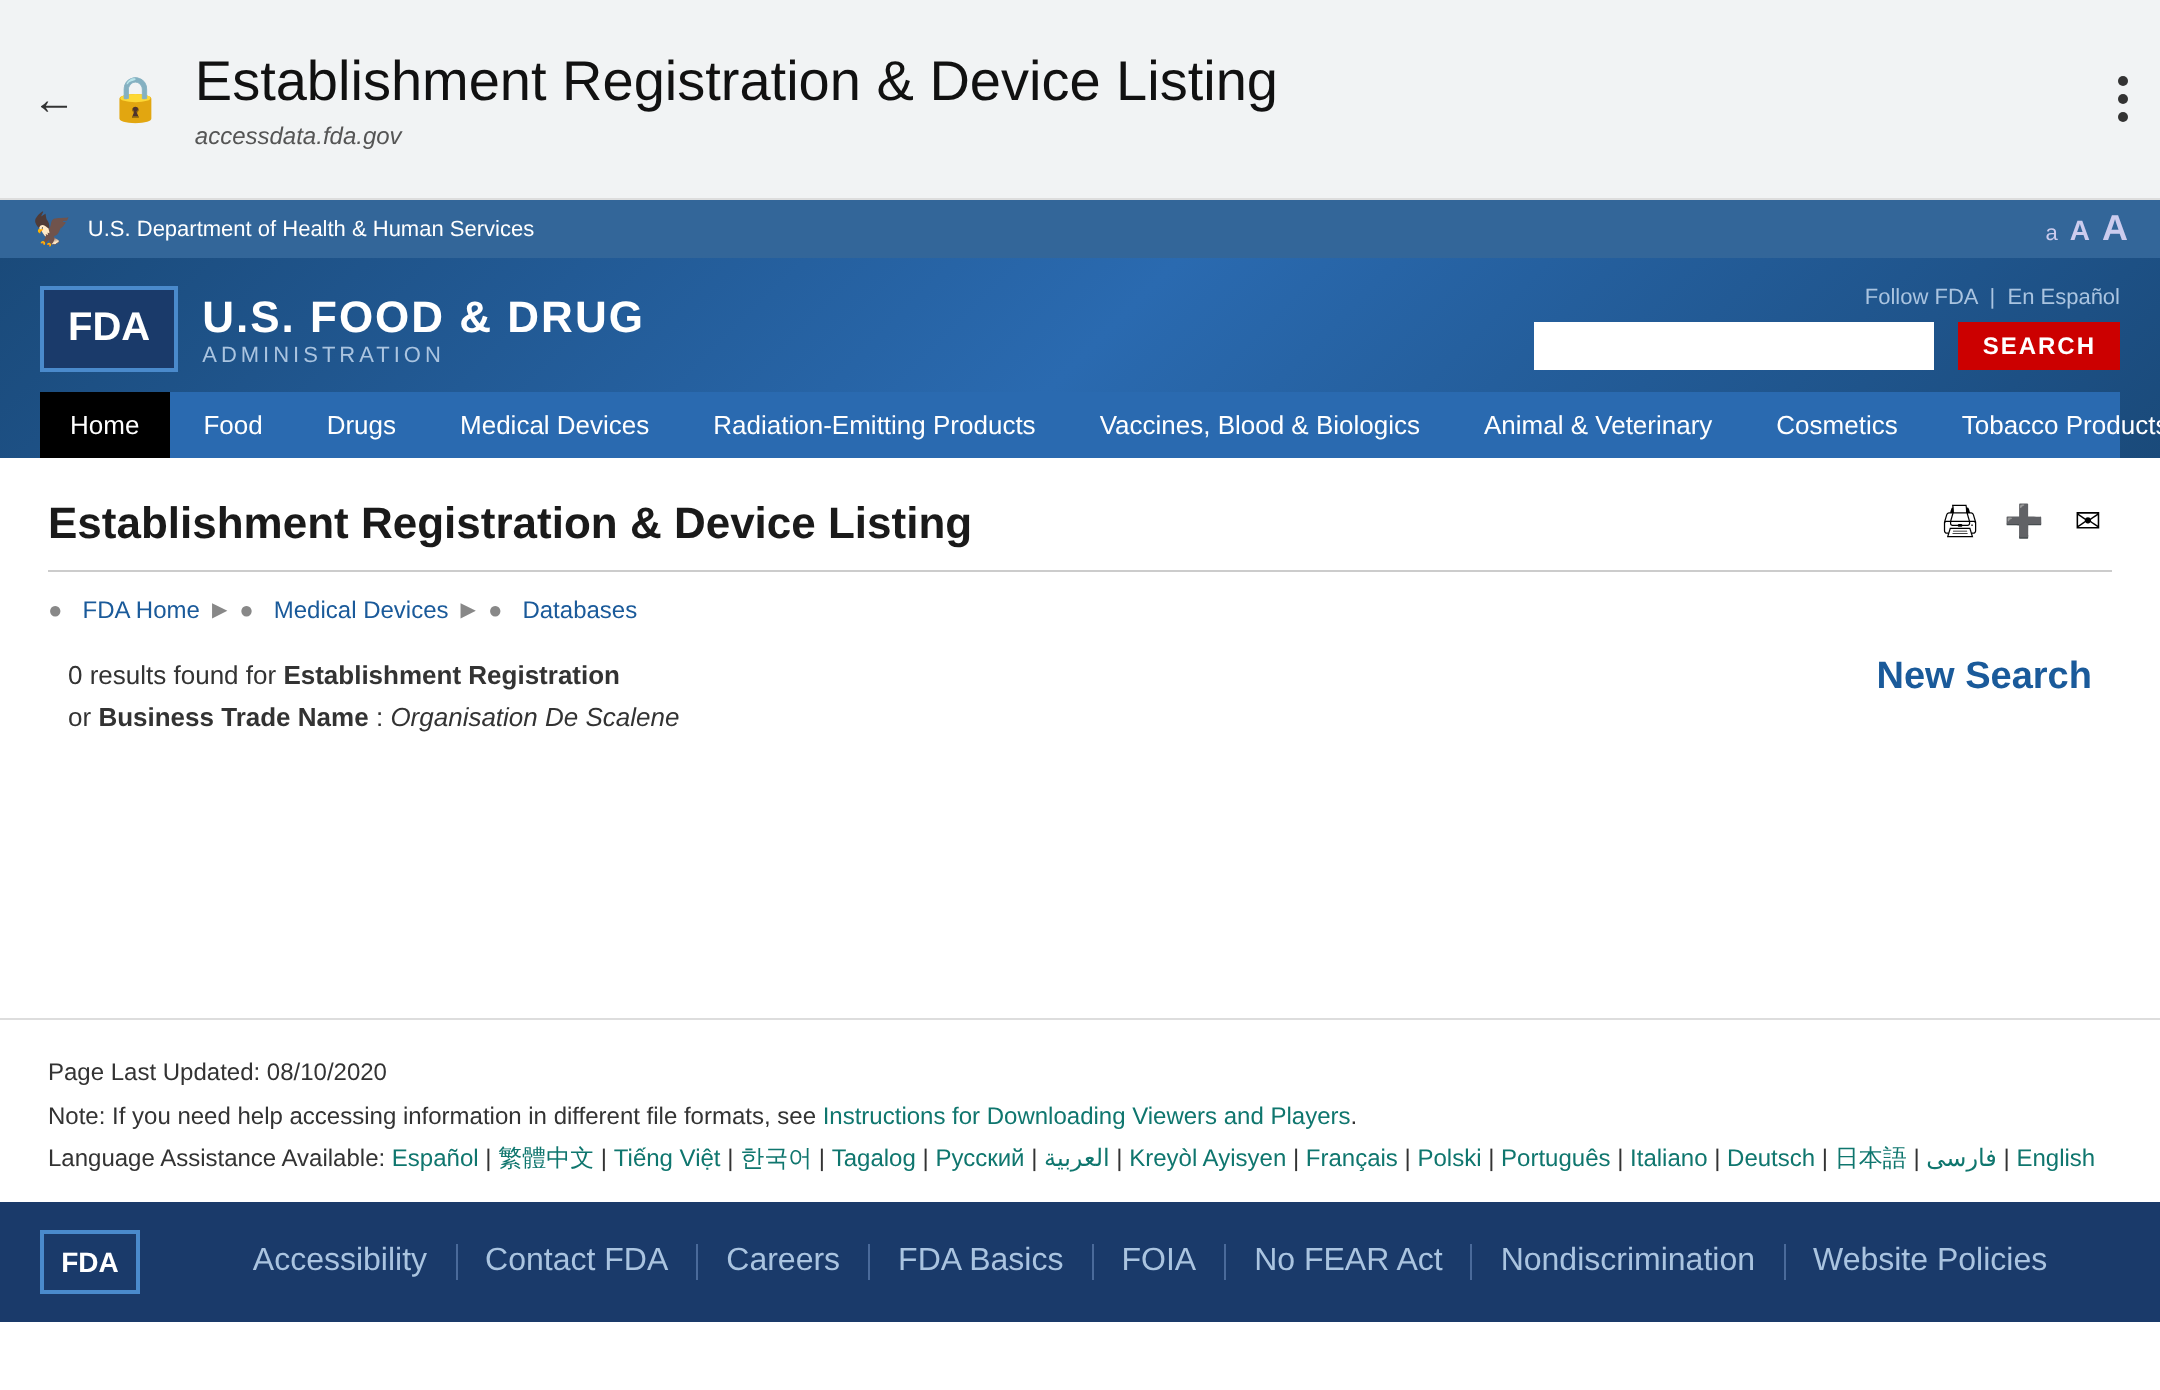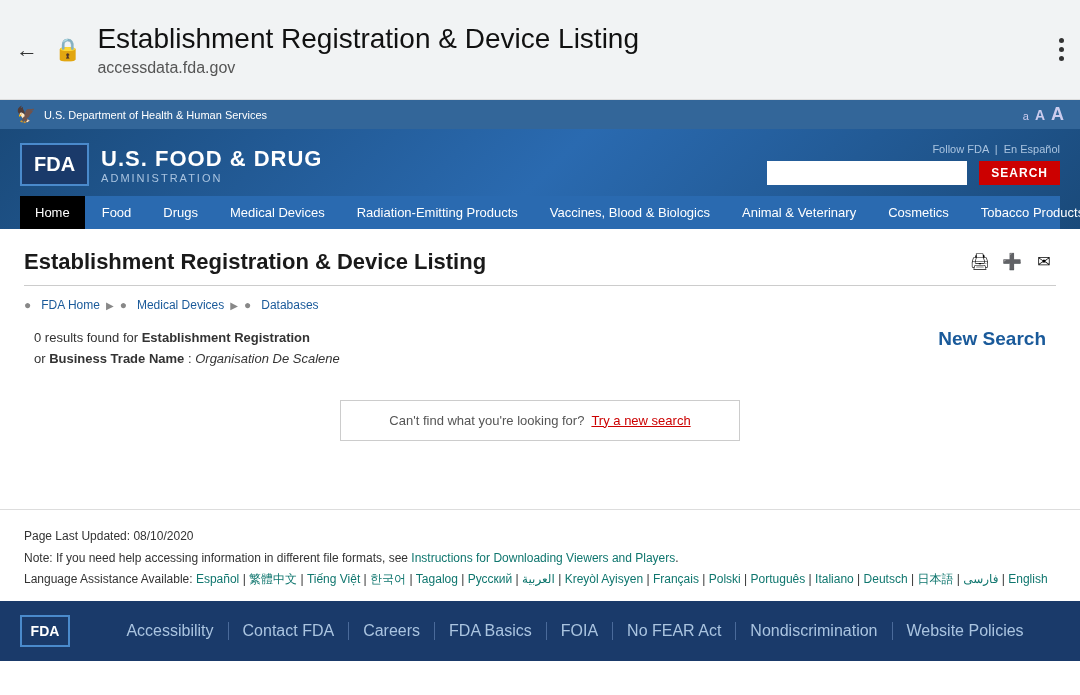--- a/index.html
+++ b/index.html
@@ -20,21 +20,21 @@
       color: #333;
       cursor: pointer;
       font-weight: bold;
     }
     .browser-lock {
       font-size: 22px;
       color: #333;
     }
     .browser-title-block { flex: 1; }
     .browser-title { font-size: 28px; font-weight: normal; color: #111; }
-    .browser-url { font-size: 16px; color: #555; margin-top: 4px; }
+    .browser-url { font-size: 12px; color: #555; margin-top: 4px; font-style: italic; }
     .browser-menu { font-size: 24px; color: #333; display: flex; flex-direction: column; gap: 4px; align-items: center; cursor: pointer; }
     .browser-menu-dot { width: 5px; height: 5px; background: #333; border-radius: 50%; }
 
     
     .hhs-bar {
       background: #336699;
       color: #fff;
       font-size: 11px;
       padding: 4px 16px;
       display: flex;
@@ -312,24 +312,20 @@
       <span>0 results found for</span>
       <strong>Establishment Registration</strong><br>
       <span>or</span>
       <strong>Business Trade Name</strong>
       <span>:</span>
       <em>Organisation De Scalene</em>
     </div>
     <a class="new-search-link">New Search</a>
   </div>
 
-  <div class="try-search-box">
-    <span>Can't find what you're looking for?</span>&nbsp;
-    <a>Try a new search</a>
-  </div>
 </div>
 
 <div class="footer-content">
   <div>
     <span>Page Last Updated:</span>
     <span>08/10/2020</span>
   </div>
   <div>
     <span>Note: If you need help accessing information in different file formats, see</span>
     <a>Instructions for Downloading Viewers and Players</a>.

